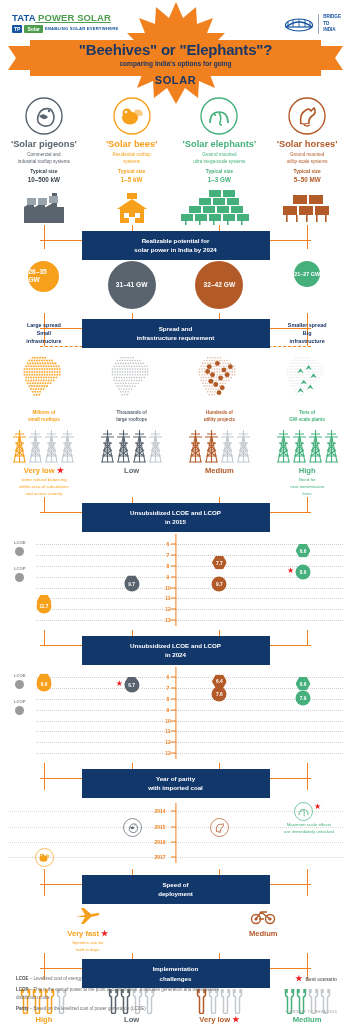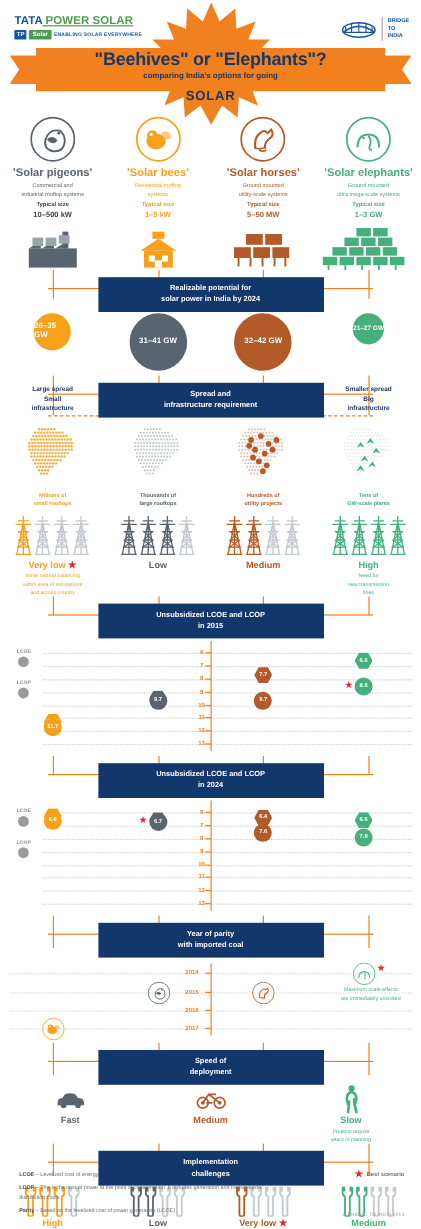--- a/index.html
+++ b/index.html
@@ -206,50 +206,20 @@
   <div class="arch-ts" style="color:#F7A01C">Typical size</div>
   <div class="arch-tsv" style="color:#F7A01C">1–5 kW</div>
   <div class="arch-pic">
         <svg width="34" height="34" viewBox="0 0 34 34">
           <rect x="12" y="2" width="10" height="6" fill="#F7A01C"></rect>
           <path d="M17 8 L2 18 L32 18z" fill="#F7A01C"></path>
           <rect x="5" y="18" width="24" height="14" fill="#F7A01C"></rect>
           <rect x="9" y="22" width="5" height="5" fill="#fff"></rect>
           <rect x="20" y="22" width="5" height="5" fill="#fff"></rect>
           <rect x="14" y="26" width="6" height="6" fill="#fff"></rect>
-        </svg>
-      </div>
- </div>
- <div class="col archetype">
-  <div class="circ-icon">
-    <svg width="38" height="38" viewBox="0 0 38 38">
-          <circle cx="19" cy="19" r="18" fill="none" stroke="#B25A28" stroke-width="1.4"></circle>
-          <path d="M13 27 q-2 -10 5 -14 q3 -2 5 1 l3 -3 q3 5 -2 8 q-4 3 -3 8" fill="none" stroke="#B25A28" stroke-width="1.7"></path>
-          <path d="M12 26 q4 2 8 0 M16 28 q3 2 6 0" fill="none" stroke="#B25A28" stroke-width="1.3"></path>
-        </svg>
-  </div>
-  <div class="arch-name" style="color:#B25A28">'Solar horses'</div>
-  <div class="arch-desc" style="color: rgb(178, 90, 40); white-space: pre-line;">Ground mounted
-utility-scale systems</div>
-  <div class="arch-ts" style="color:#B25A28">Typical size</div>
-  <div class="arch-tsv" style="color:#B25A28">5–50 MW</div>
-  <div class="arch-pic">
-        <svg width="56" height="34" viewBox="0 0 56 34">
-          <g fill="#B25A28">
-            <rect x="14" y="4" width="14" height="9"></rect>
-            <rect x="30" y="4" width="14" height="9"></rect>
-            <rect x="4" y="15" width="14" height="9"></rect>
-            <rect x="20" y="15" width="14" height="9"></rect>
-            <rect x="36" y="15" width="14" height="9"></rect>
-            <rect x="7" y="24" width="1.6" height="7"></rect>
-            <rect x="17" y="24" width="1.6" height="7"></rect>
-            <rect x="27" y="24" width="1.6" height="7"></rect>
-            <rect x="37" y="24" width="1.6" height="7"></rect>
-            <rect x="46" y="24" width="1.6" height="7"></rect>
-          </g>
         </svg>
       </div>
  </div>
  <div class="col archetype">
   <div class="circ-icon">
     <svg width="38" height="38" viewBox="0 0 38 38">
           <circle cx="19" cy="19" r="18" fill="none" stroke="#45B07C" stroke-width="1.4"></circle>
           <path d="M10 26 q0 -11 9 -11 q9 0 9 11" fill="none" stroke="#45B07C" stroke-width="1.7"></path>
           <path d="M19 16 q3 4 1 9 q-1 3 2 3" fill="none" stroke="#45B07C" stroke-width="1.5"></path>
           <circle cx="15" cy="18" r="1.1" fill="#45B07C"></circle>
@@ -275,20 +245,50 @@
             <rect x="2" y="25" width="12" height="7"></rect>
             <rect x="16" y="25" width="12" height="7"></rect>
             <rect x="30" y="25" width="12" height="7"></rect>
             <rect x="44" y="25" width="12" height="7"></rect>
             <rect x="58" y="25" width="12" height="7"></rect>
             <rect x="6" y="32" width="1.5" height="4"></rect>
             <rect x="20" y="32" width="1.5" height="4"></rect>
             <rect x="34" y="32" width="1.5" height="4"></rect>
             <rect x="48" y="32" width="1.5" height="4"></rect>
             <rect x="62" y="32" width="1.5" height="4"></rect>
+          </g>
+        </svg>
+      </div>
+ </div>
+ <div class="col archetype">
+  <div class="circ-icon">
+    <svg width="38" height="38" viewBox="0 0 38 38">
+          <circle cx="19" cy="19" r="18" fill="none" stroke="#B25A28" stroke-width="1.4"></circle>
+          <path d="M13 27 q-2 -10 5 -14 q3 -2 5 1 l3 -3 q3 5 -2 8 q-4 3 -3 8" fill="none" stroke="#B25A28" stroke-width="1.7"></path>
+          <path d="M12 26 q4 2 8 0 M16 28 q3 2 6 0" fill="none" stroke="#B25A28" stroke-width="1.3"></path>
+        </svg>
+  </div>
+  <div class="arch-name" style="color:#B25A28">'Solar horses'</div>
+  <div class="arch-desc" style="color: rgb(178, 90, 40); white-space: pre-line;">Ground mounted
+utility-scale systems</div>
+  <div class="arch-ts" style="color:#B25A28">Typical size</div>
+  <div class="arch-tsv" style="color:#B25A28">5–50 MW</div>
+  <div class="arch-pic">
+        <svg width="56" height="34" viewBox="0 0 56 34">
+          <g fill="#B25A28">
+            <rect x="14" y="4" width="14" height="9"></rect>
+            <rect x="30" y="4" width="14" height="9"></rect>
+            <rect x="4" y="15" width="14" height="9"></rect>
+            <rect x="20" y="15" width="14" height="9"></rect>
+            <rect x="36" y="15" width="14" height="9"></rect>
+            <rect x="7" y="24" width="1.6" height="7"></rect>
+            <rect x="17" y="24" width="1.6" height="7"></rect>
+            <rect x="27" y="24" width="1.6" height="7"></rect>
+            <rect x="37" y="24" width="1.6" height="7"></rect>
+            <rect x="46" y="24" width="1.6" height="7"></rect>
           </g>
         </svg>
       </div>
  </div>
   </div>
 
 <div class="section">
   <div class="banner-wrap">
     <div class="hline"></div>
     <div class="banner multiline" style="white-space: pre-line;">Realizable potential for
@@ -1312,57 +1312,44 @@
     <div class="tickup" style="left:219.375px"></div>
     <div class="tickup" style="left:307.125px"></div>
     <div class="tickdown" style="left:43.875px;height:12px"></div>
     <div class="tickdown" style="left:131.625px;height:12px"></div>
     <div class="tickdown" style="left:219.375px;height:12px"></div>
     <div class="tickdown" style="left:307.125px;height:12px"></div>
   </div>
   <div class="rowicons" id="speedRow">
  <div class="ricell">
   <div class="ric-ic">
-          <svg width="26" height="16" viewBox="0 0 26 16">
-            <path d="M2 11 q0 -4 4 -4 l2 -3 q4 -2 9 0 l2 3 q5 0 5 4 l0 2 l-22 0z" fill="#5A646E"></path>
-            <circle cx="7" cy="13" r="2.4" fill="#5A646E"></circle>
-            <circle cx="19" cy="13" r="2.4" fill="#5A646E"></circle>
+          <svg width="26" height="20" viewBox="0 0 26 20">
+            <path d="M1 11 L10 9 L6 2 L9 2 L16 8 L23 7 q3 .5 0 2.5 L16 11 L9 18 L6 18 L10 11z" fill="#F7A01C"></path>
           </svg>
         </div>
-  <div class="ric-lbl" style="color:#5A646E">
-    <span>Fast</span></div>
-  <div class="ric-note" style="color: rgb(90, 100, 110); white-space: pre-line;"></div>
+  <div class="ric-lbl" style="color:#F7A01C">
+    <span>Very fast</span> <span class="star">★</span></div>
+  <div class="ric-note" style="color: rgb(247, 160, 28); white-space: pre-line;">Systems can be
+built in days</div>
  </div>
  <div class="ricell">
   <div class="ric-ic">
           <svg width="26" height="17" viewBox="0 0 26 17">
             <g stroke="#B25A28" stroke-width="1.4" fill="none">
               <circle cx="6" cy="11" r="4.5"></circle>
               <circle cx="20" cy="11" r="4.5"></circle>
               <path d="M6 11 L11 4 L17 4 M11 4 L20 11 M9 11 L14 11"></path>
             </g>
             <circle cx="6" cy="11" r="1.6" fill="#B25A28"></circle>
             <circle cx="20" cy="11" r="1.6" fill="#B25A28"></circle>
           </svg>
         </div>
   <div class="ric-lbl" style="color:#B25A28">
     <span>Medium</span></div>
   <div class="ric-note" style="color: rgb(178, 90, 40); white-space: pre-line;"></div>
- </div>
- <div class="ricell">
-  <div class="ric-ic">
-          <svg width="14" height="24" viewBox="0 0 14 24">
-            <circle cx="7" cy="3" r="2.6" fill="#45B07C"></circle>
-            <path d="M7 6 q4 1 4 6 l-1 4 l-1 -4 M7 6 q-4 1 -4 6 l1 4 M5 14 L4 23 M9 14 L11 23" stroke="#45B07C" stroke-width="2.2" fill="none" stroke-linecap="round"></path>
-          </svg>
-        </div>
-  <div class="ric-lbl" style="color:#45B07C">
-    <span>Slow</span></div>
-  <div class="ric-note" style="color: rgb(69, 176, 124); white-space: pre-line;">Projects require
-years of planning</div>
  </div>
     </div>
 </div>
 
 <div class="section">
   <div class="banner-wrap">
     <div class="hline"></div>
     <div class="banner" style="white-space: pre-line;">Implementation
 challenges</div>
     <div class="tickup" style="left:43.875px"></div>

